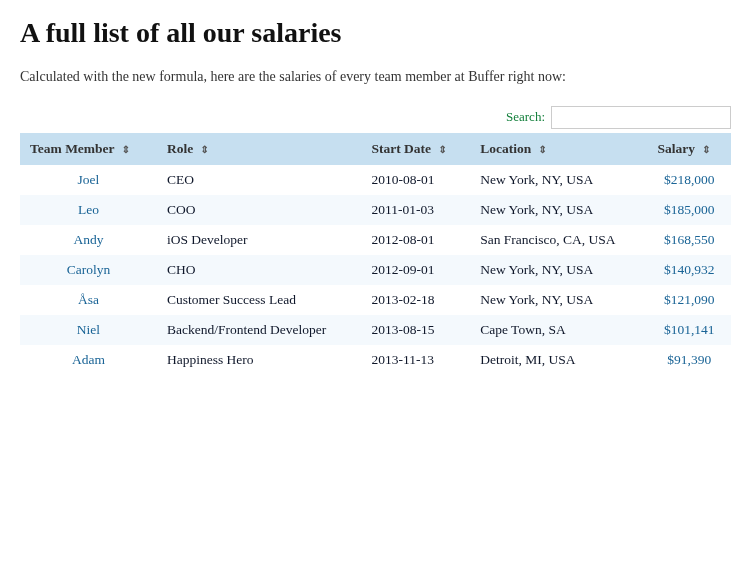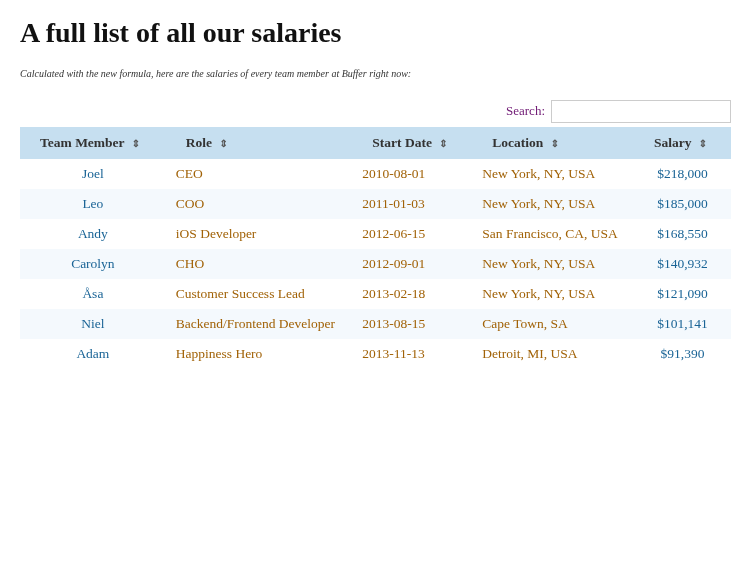--- a/index.html
+++ b/index.html
@@ -12,54 +12,53 @@
       max-width: 751px;
     }
     h1 {
       font-size: 28px;
       font-weight: bold;
       margin-bottom: 16px;
       color: #111;
       line-height: 1.2;
     }
     .subtitle {
-      font-size: 10px;
+      font-size: 14px;
       margin-bottom: 18px;
       line-height: 1.6;
       color: #333;
-      font-style: italic;
     }
     .search-bar {
       display: flex;
       justify-content: flex-end;
       align-items: center;
       margin-bottom: 4px;
       gap: 6px;
     }
     .search-bar label {
       font-size: 13px;
-      color: #701a75;
+      color: #15803d;
     }
     .search-bar input {
       border: 1px solid #ccc;
       padding: 3px 6px;
       font-size: 13px;
       width: 180px;
       outline: none;
     }
     table {
       width: 100%;
       border-collapse: collapse;
       font-size: 13.5px;
     }
     thead tr {
       background-color: #c6dff0;
     }
     thead th {
-      padding: 8px 20px;
+      padding: 8px 10px;
       text-align: left;
       font-weight: bold;
       color: #333;
       font-family: Georgia, serif;
       border: none;
       white-space: nowrap;
     }
     thead th .sort-arrows {
       display: inline-block;
       margin-left: 4px;
@@ -69,21 +68,21 @@
     }
     tbody tr:nth-child(odd) {
       background-color: #fff;
     }
     tbody tr:nth-child(even) {
       background-color: #f4f9fd;
     }
     tbody td {
       padding: 7px 10px;
       border: none;
-      color: #a16207;
+      color: #0f172a;
     }
     tbody td:first-child {
       color: #1a6496;
       font-weight: normal;
     }
     tbody td.salary {
       color: #1a6496;
       font-weight: normal;
       text-align: center;
     }
@@ -135,21 +134,21 @@
       <tr>
         <td class="salary">Leo</td>
         <td>COO</td>
         <td>2011-01-03</td>
         <td>New York, NY, USA</td>
         <td class="salary">$185,000</td>
       </tr>
       <tr>
         <td class="salary">Andy</td>
         <td>iOS Developer</td>
-        <td>2012-06-15</td>
+        <td>2012-08-01</td>
         <td>San Francisco, CA, USA</td>
         <td class="salary">$168,550</td>
       </tr>
       <tr>
         <td class="salary">Carolyn</td>
         <td>CHO</td>
         <td>2012-09-01</td>
         <td>New York, NY, USA</td>
         <td class="salary">$140,932</td>
       </tr>

